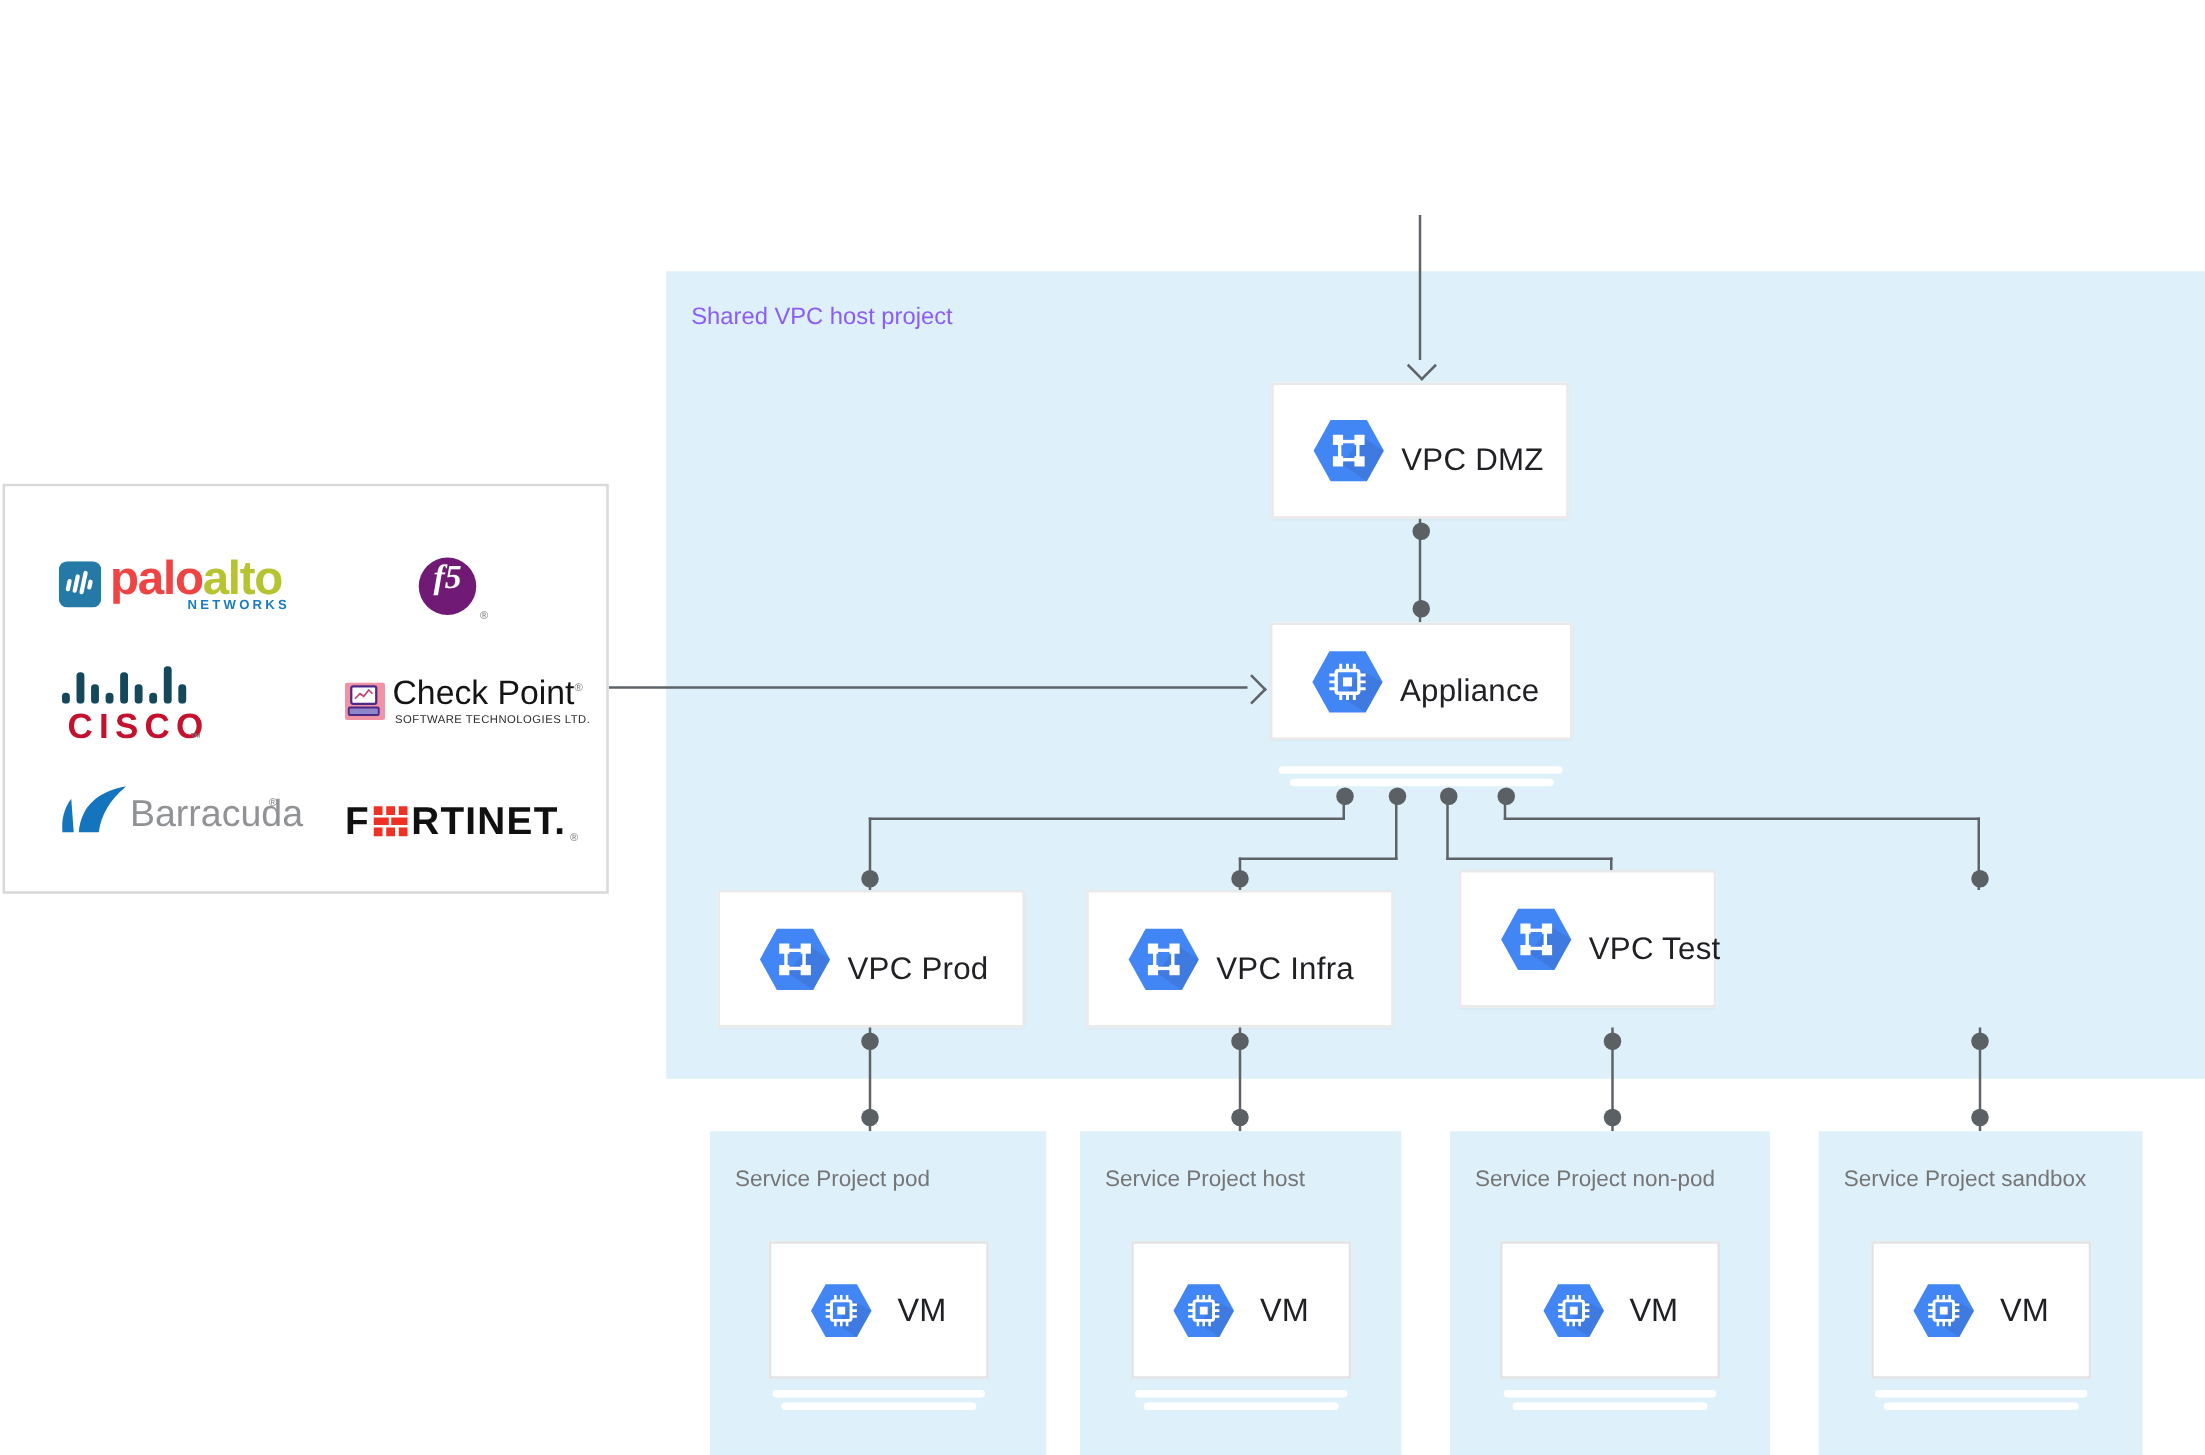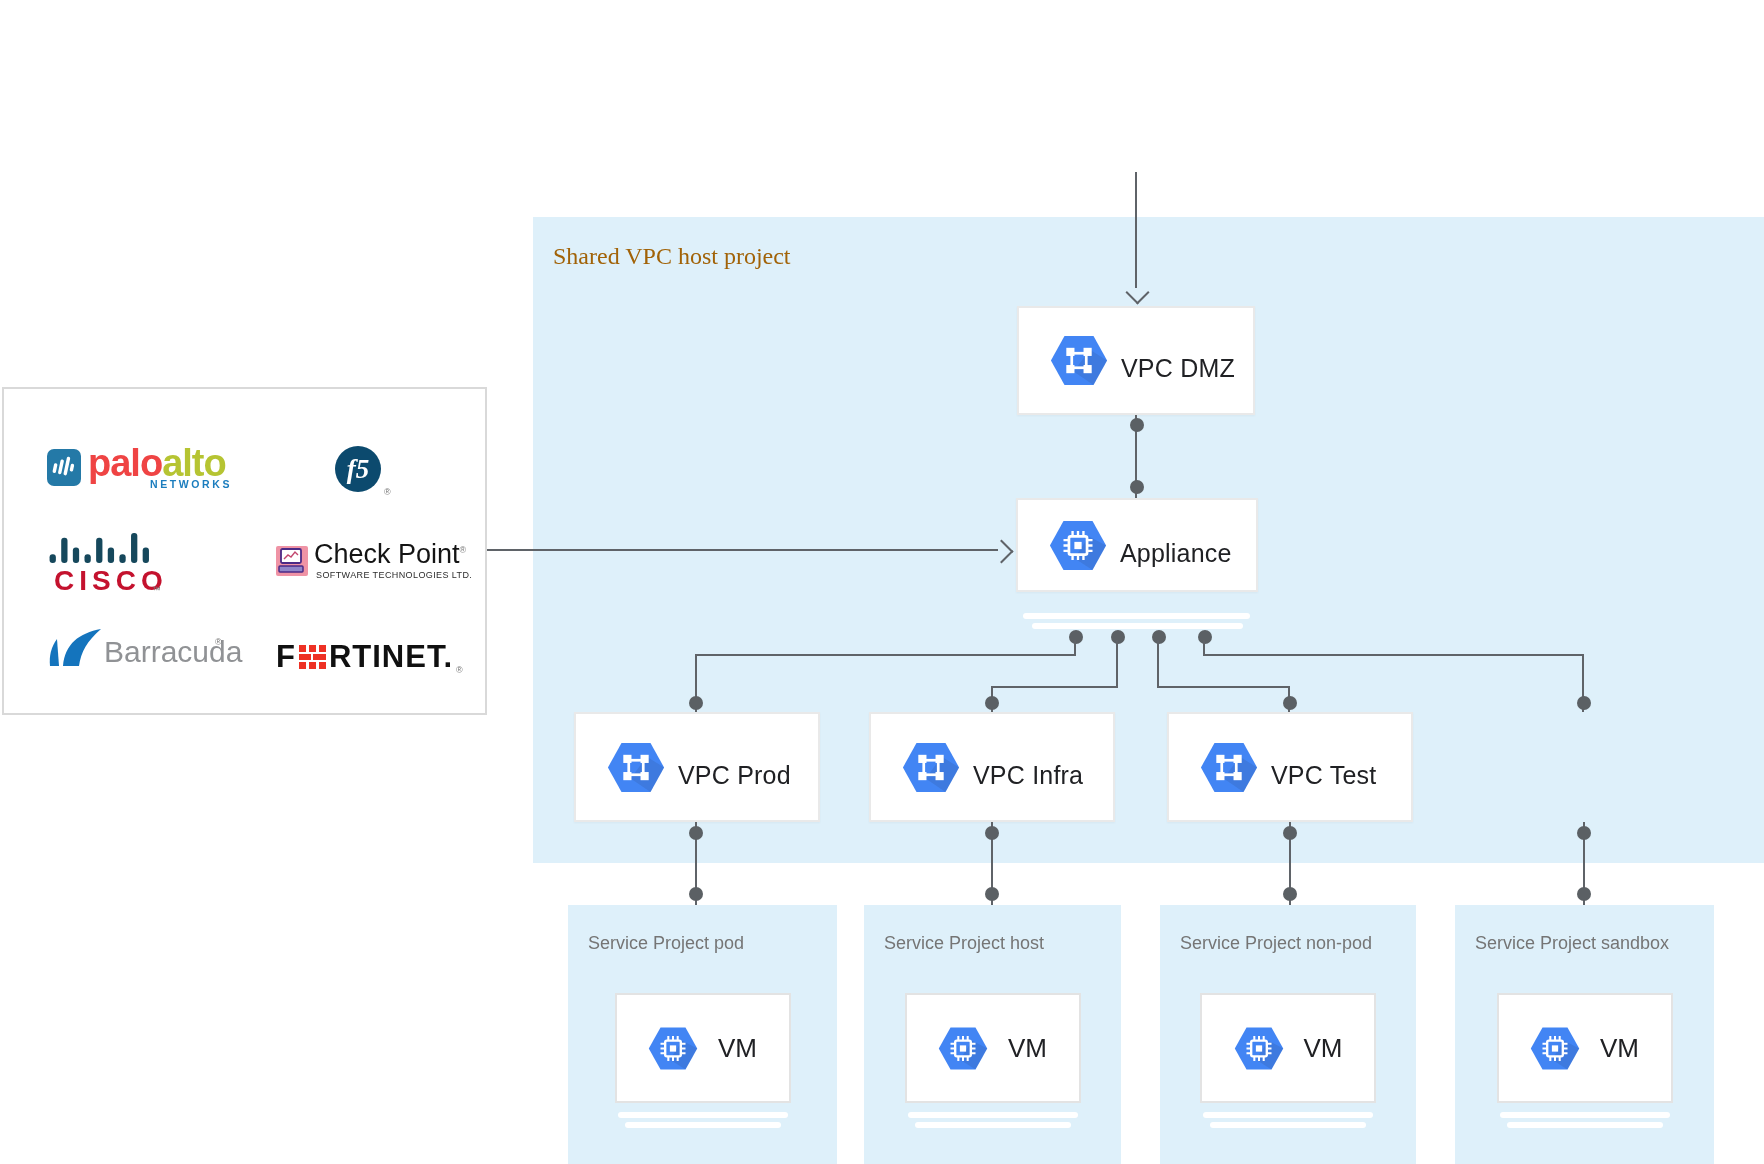--- a/index.html
+++ b/index.html
@@ -1,20 +1,20 @@
 <!DOCTYPE html>
 <html><head>
 <meta charset="utf-8">
 <style>
   html,body{margin:0;padding:0;background:#fff;font-family:"Liberation Sans",sans-serif;}
   .stage{position:relative;width:1764px;height:1164px;background:#fff;overflow:hidden;}
 
   
   .host-region{position:absolute;left:533px;top:217px;width:1231px;height:646px;background:#def0fa;}
-  .host-label{position:absolute;left:20px;top:26px;font-size:24px;color:#a16207;font-family:Liberation Serif, serif;}
+  .host-label{position:absolute;left:20px;top:26px;font-size:19px;color:#8b5cf6;}
 
   
   .ext-card{position:absolute;left:1001px;top:3px;width:273px;height:169px;background:#fff;
             border:2px solid #dadce0;box-sizing:border-box;}
   .ext-title{margin-top:32px;text-align:center;font-size:22px;color:#1f1f1f;}
   .ext-divider{position:absolute;left:28px;top:95px;width:215px;height:1px;background:#e3e3e3;}
   .ext-row{position:absolute;left:0;right:0;top:110px;display:flex;justify-content:center;align-items:center;gap:12px;}
   .ext-internet{font-size:17px;color:#757575;}
 
   .node{position:absolute;background:#fff;border:2px solid #e9e9e9;box-sizing:border-box;
@@ -47,21 +47,21 @@
   .tile .s2{top:217px;width:156px;}
 
   
   .vendor-card{position:absolute;left:2px;top:387px;width:485px;height:328px;background:#fff;
                border:2px solid #d9d9d9;box-sizing:border-box;}
   .vc{position:absolute;}
   .pan-word{font-size:38px;font-weight:600;letter-spacing:-1px;white-space:nowrap;}
   .pan-blue{color:#ef4444;}
   .pan-green{color:#b6c432;}
   .pan-networks{font-size:10.5px;font-weight:700;letter-spacing:2.6px;color:#1b7dbe;}
-  .f5-ball{width:46px;height:46px;border-radius:50%;background:#0c4a6e;display:flex;align-items:center;justify-content:center;}
+  .f5-ball{width:46px;height:46px;border-radius:50%;background:#701a75;display:flex;align-items:flex-start;justify-content:center;}
   .f5-ball span{font-family:"Liberation Serif",serif;font-style:italic;font-weight:700;font-size:27px;color:#fff;}
   .reg{font-size:9px;color:#777;}
   .cisco-word{font-size:28px;font-weight:700;letter-spacing:5px;color:#c4122e;}
   .cp-word{font-size:27px;font-weight:500;color:#141414;white-space:nowrap;}
   .cp-sub{font-size:9px;letter-spacing:.4px;color:#2c2c2c;font-weight:500;white-space:nowrap;}
   .bar-word{font-size:30px;font-weight:400;color:#909295;white-space:nowrap;}
   .ft-group{display:flex;align-items:center;gap:3px;}
   .ft-text{font-size:31px;font-weight:800;color:#101010;letter-spacing:1px;}
   .ft-gate{width:27px;height:24px;display:flex;flex-direction:column;justify-content:space-between;}
   .ft-row{display:flex;justify-content:space-between;height:7px;}
@@ -173,21 +173,21 @@
           <g fill="#fff">
             <rect x="18" y="14" width="9" height="9"></rect>
             <rect x="37" y="14" width="9" height="9"></rect>
             <rect x="18" y="33" width="9" height="9"></rect>
             <rect x="37" y="33" width="9" height="9"></rect>
           </g>
         </svg>
       </span>
     <span class="node-label">VPC Infra</span>
   </div>
-  <div class="node" style="left:1167px;top:712px;width:246px;height:110px">
+  <div class="node" style="left:1167px;top:696px;width:206px;height:110px">
     <span class="icon">
         <svg viewBox="0 0 64 56">
           <polygon points="16,1 48,1 63,28 48,55 16,55 1,28" fill="#4285f4"></polygon>
           <path d="M44,16 L63,28 48,55 26,40 Z" fill="#202124" opacity="0.10"></path>
           <rect x="24" y="20" width="16" height="16" fill="none" stroke="#fff" stroke-width="3"></rect>
           <g fill="#fff">
             <rect x="18" y="14" width="9" height="9"></rect>
             <rect x="37" y="14" width="9" height="9"></rect>
             <rect x="18" y="33" width="9" height="9"></rect>
             <rect x="37" y="33" width="9" height="9"></rect>

